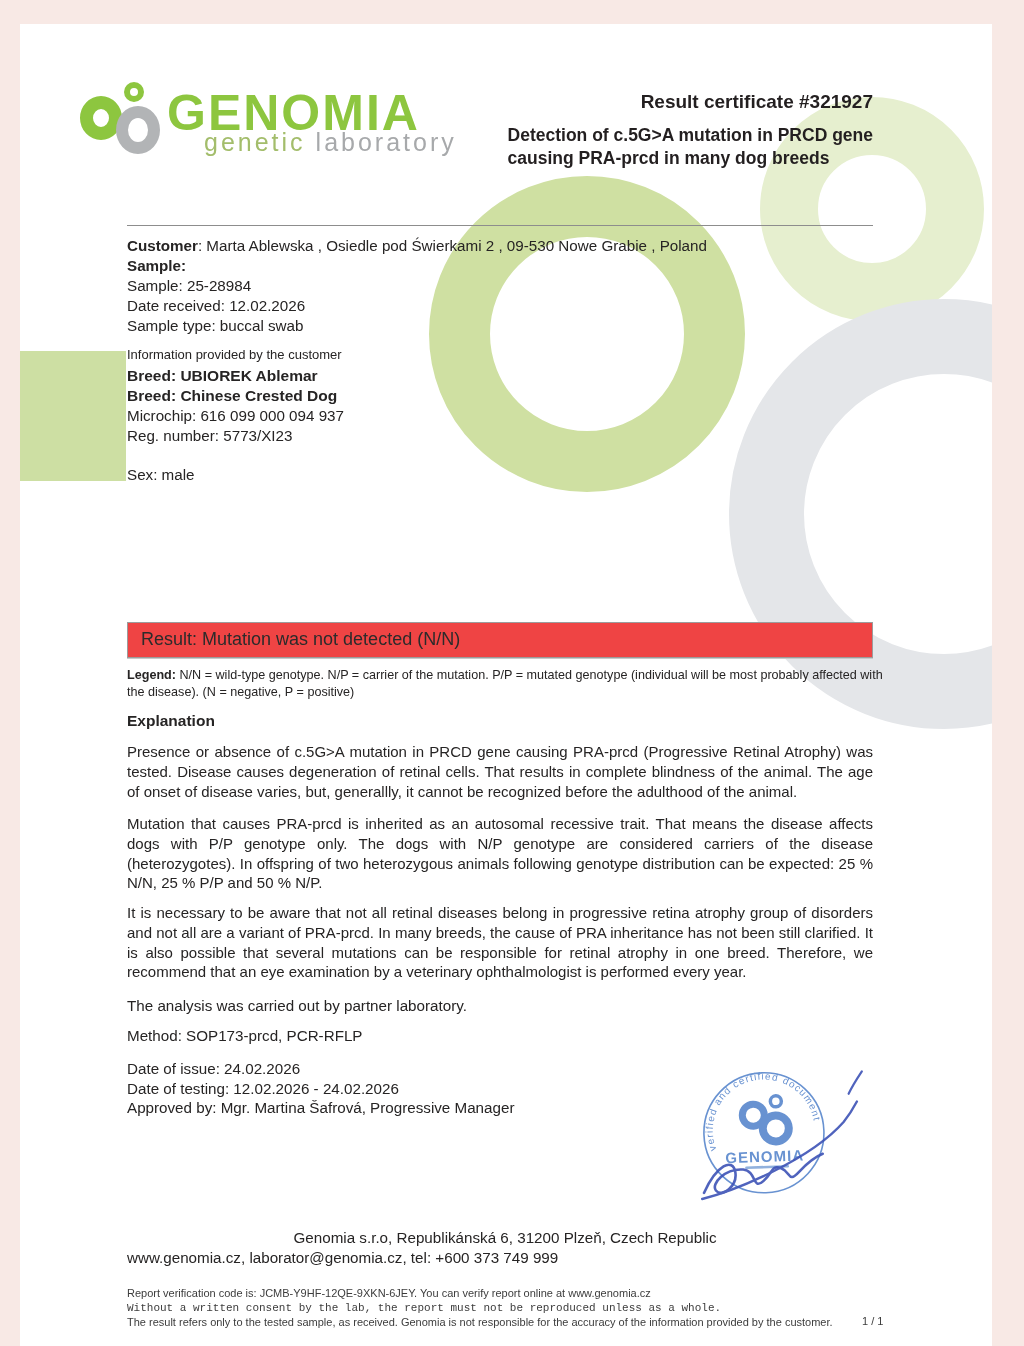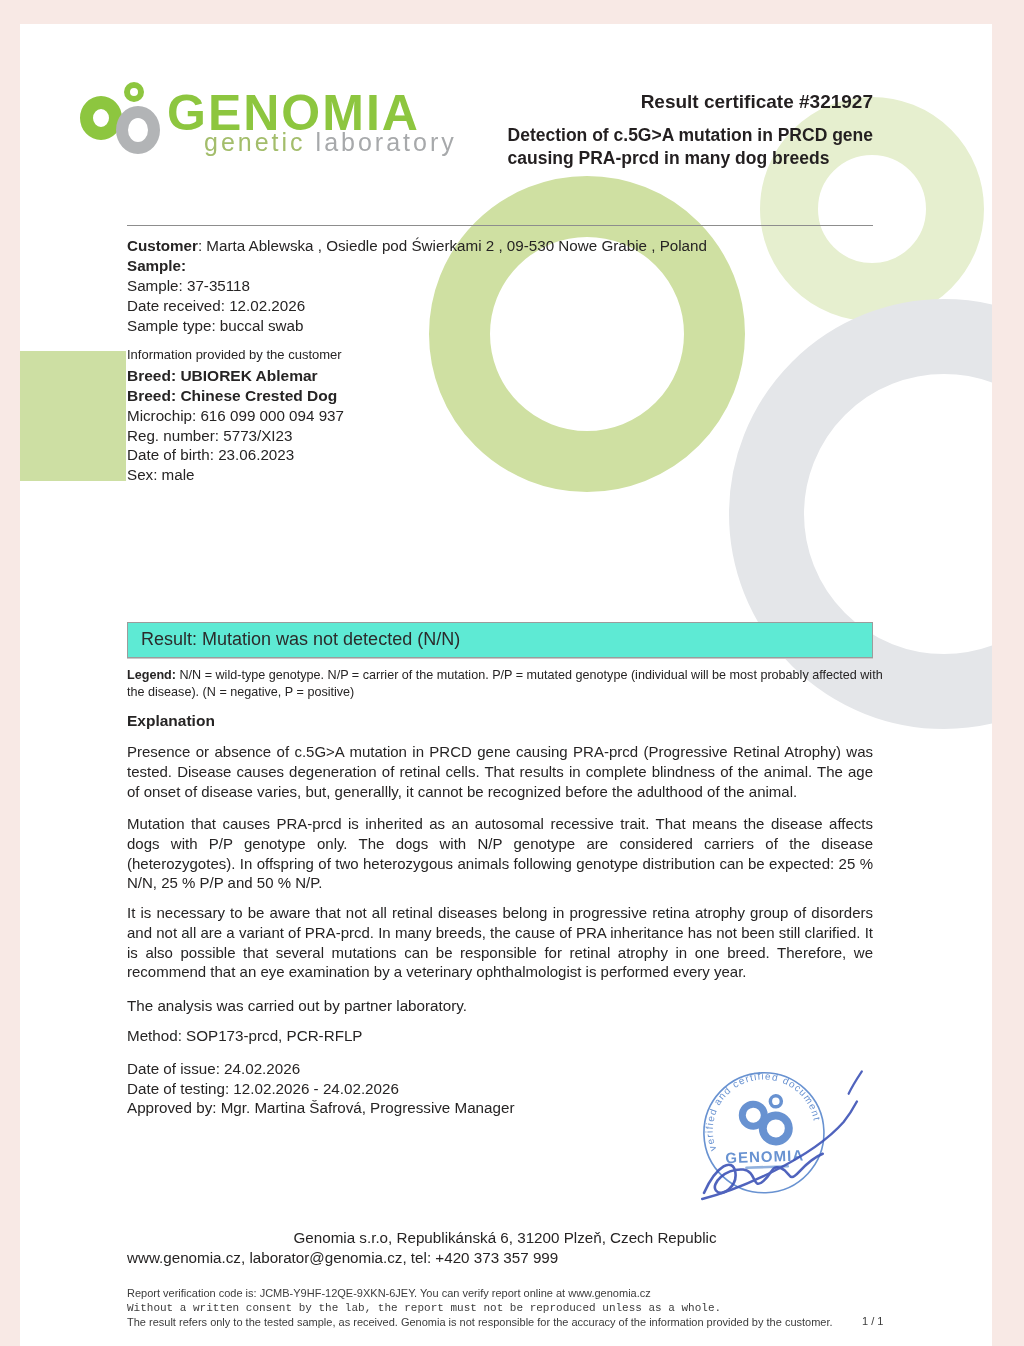--- a/index.html
+++ b/index.html
@@ -51,21 +51,21 @@
   .abs { position:absolute; left:107px; width:756px; }
   .customer-line { top:212px; }
   .sample-head   { top:232px; font-weight:bold; }
   .sample-l0 { top:252px; } .sample-l1 { top:272px; } .sample-l2 { top:292px; }
   .info-head { top:323px; font-size:13px; }
   .animal-name  { top:342px; font-weight:bold; font-size:15.5px; }
   .animal-breed { top:362px; font-weight:bold; font-size:15.5px; }
   .animal-l0 { top:382px; } .animal-l1 { top:402px; } .animal-l2 { top:421px; } .animal-l3 { top:441px; }
   .result-box {
     position:absolute; left:107px; top:598px; width:746px; height:36px;
-    background:#5eead4; border:1px solid #9c9c9c;
+    background:#ef4444; border:1px solid #9c9c9c;
     font-size:18px; line-height:33px; padding-left:13px; color:#2b2b2b;
     box-shadow:0 1px 0 #c9c9c9;
   }
   .legend { top:643px; font-size:12.6px; line-height:16.5px; width:760px; }
   .legend b { font-weight:bold; }
   .expl-head { top:688px; font-weight:bold; font-size:15.5px; }
   .para { text-align:justify; font-size:15px; line-height:19.8px; width:746px; }
   .para-0 { top:718px; } .para-1 { top:790px; } .para-2 { top:879px; }
   .analysis-note { top:972px; }
   .method-line   { top:1002px; }
@@ -103,30 +103,29 @@
   <div class="cert-no">Result certificate #321927</div>
   <div class="test-title">
     <div>Detection of c.5G&gt;A mutation in PRCD gene</div>
     <div>causing PRA-prcd in many dog breeds</div>
   </div>
 
   <div class="rule"></div>
 
   <div class="abs t15 customer-line"><b>Customer</b><span>: Marta Ablewska , Osiedle pod Świerkami 2 , 09-530 Nowe Grabie , Poland</span></div>
   <div class="abs t15 sample-head">Sample:</div>
-  <div class="abs t15 sample-l0">Sample: 37-35118</div>
+  <div class="abs t15 sample-l0">Sample: 25-28984</div>
   <div class="abs t15 sample-l1">Date received: 12.02.2026</div>
   <div class="abs t15 sample-l2">Sample type: buccal swab</div>
 
   <div class="abs info-head">Information provided by the customer</div>
   <div class="abs t15 animal-name">Breed: UBIOREK Ablemar</div>
   <div class="abs t15 animal-breed">Breed: Chinese Crested Dog</div>
   <div class="abs t15 animal-l0">Microchip: 616 099 000 094 937</div>
   <div class="abs t15 animal-l1">Reg. number: 5773/XI23</div>
-  <div class="abs t15 animal-l2">Date of birth: 23.06.2023</div>
   <div class="abs t15 animal-l3">Sex: male</div>
 
   <div class="result-box">Result: Mutation was not detected (N/N)</div>
   <div class="abs legend"><b>Legend:</b><span> N/N = wild-type genotype. N/P = carrier of the mutation. P/P = mutated genotype (individual will be most probably affected with the disease). (N = negative, P = positive)</span></div>
 
   <div class="abs expl-head">Explanation</div>
   <div class="abs para para-0">Presence or absence of c.5G&gt;A mutation in PRCD gene causing PRA-prcd (Progressive Retinal Atrophy) was tested. Disease causes degeneration of retinal cells. That results in complete blindness of the animal. The age of onset of disease varies, but, generallly, it cannot be recognized before the adulthood of the animal.</div>
   <div class="abs para para-1">Mutation that causes PRA-prcd is inherited as an autosomal recessive trait. That means the disease affects dogs with P/P genotype only. The dogs with N/P genotype are considered carriers of the disease (heterozygotes). In offspring of two heterozygous animals following genotype distribution can be expected: 25 % N/N, 25 % P/P and 50 % N/P.</div>
   <div class="abs para para-2">It is necessary to be aware that not all retinal diseases belong in progressive retina atrophy group of disorders and not all are a variant of PRA-prcd. In many breeds, the cause of PRA inheritance has not been still clarified. It is also possible that several mutations can be responsible for retinal atrophy in one breed. Therefore, we recommend that an eye examination by a veterinary ophthalmologist is performed every year.</div>
 
@@ -151,21 +150,21 @@
       <rect x="52" y="103" width="44" height="2.6" rx="1.3" fill="#7ea4d8"></rect>
     </g>
     <g fill="none" stroke="#3d53b6" stroke-linecap="round" opacity="0.9">
       <path stroke-width="2.6" d="M10,128 C24,100 40,94 42,108 C44,122 28,134 22,126 C17,119 32,104 50,106 C64,108 58,128 70,118 C80,110 78,102 88,106 C98,110 94,122 106,110 C116,100 122,96 130,93"></path>
       <path stroke-width="2.4" d="M8,134 C44,126 118,98 152,62 C158,55 162,49 166,42"></path>
       <path stroke-width="2.2" d="M158,34 C162,26 167,19 172,12"></path>
     </g>
   </svg>
 
   <div class="abs t15 addr1">Genomia s.r.o, Republikánská 6, 31200 Plzeň, Czech Republic</div>
-  <div class="abs t15 addr2">www.genomia.cz, laborator@genomia.cz, tel: +420 373 357 999</div>
+  <div class="abs t15 addr2">www.genomia.cz, laborator@genomia.cz, tel: +600 373 749 999</div>
 
   <div class="abs fine fine-0">Report verification code is: JCMB-Y9HF-12QE-9XKN-6JEY. You can verify report online at www.genomia.cz</div>
   <div class="abs fine fine-1">Without a written consent by the lab, the report must not be reproduced unless as a whole.</div>
   <div class="abs fine fine-2">The result refers only to the tested sample, as received. Genomia is not responsible for the accuracy of the information provided by the customer.</div>
   <div class="page-num">1 / 1</div>
 
   <div class="green-bar"></div>
 </div>
 
 </body></html>

